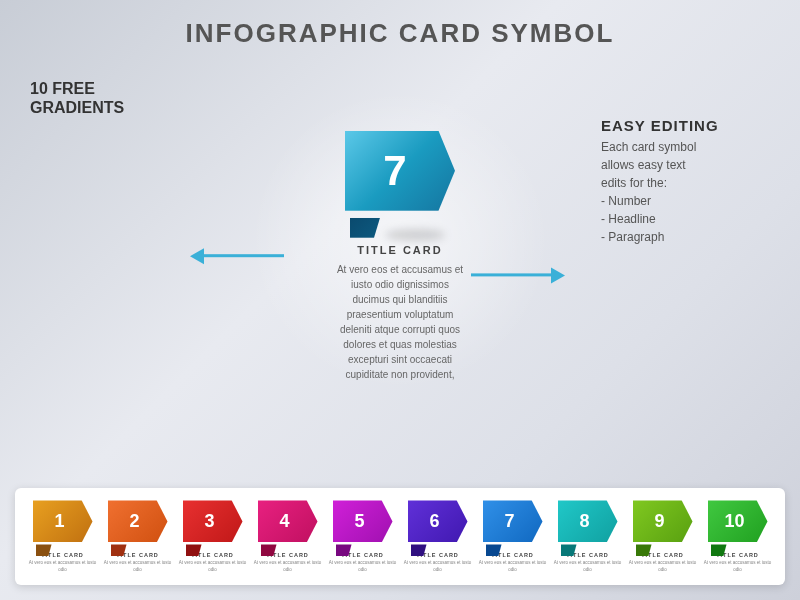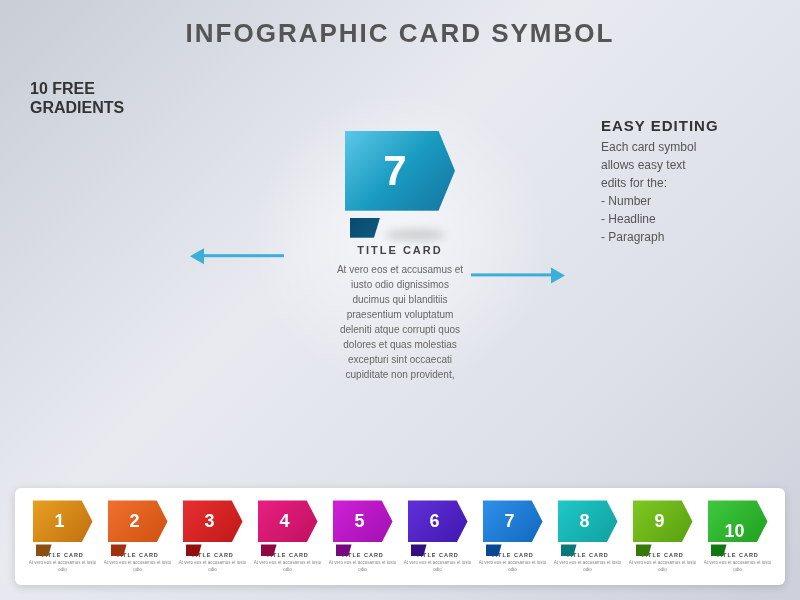--- a/index.html
+++ b/index.html
@@ -432,21 +432,21 @@
       <div class="mini-card-main" style="background: linear-gradient(135deg, #80c820, #58a010);">
         <span class="mini-card-number">9</span>
       </div>
       <div class="mini-card-fold" style="background: #387808; clip-path: polygon(0 0, 100% 0, 80% 100%, 0 100%);"></div>
     </div>
     <div class="mini-card-title">TITLE CARD</div>
     <div class="mini-card-text">At vero eos et accusamus et iusto odio</div>
   </div>
       <div class="mini-card">
     <div class="mini-card-shape">
-      <div class="mini-card-main" style="background: linear-gradient(135deg, #40c840, #20a020); align-items: flex-end;">
+      <div class="mini-card-main" style="background: linear-gradient(135deg, #40c840, #20a020);">
         <span class="mini-card-number">10</span>
       </div>
       <div class="mini-card-fold" style="background: #107810; clip-path: polygon(0 0, 100% 0, 80% 100%, 0 100%);"></div>
     </div>
     <div class="mini-card-title">TITLE CARD</div>
     <div class="mini-card-text">At vero eos et accusamus et iusto odio</div>
   </div>
     </div>
 
 </div>

